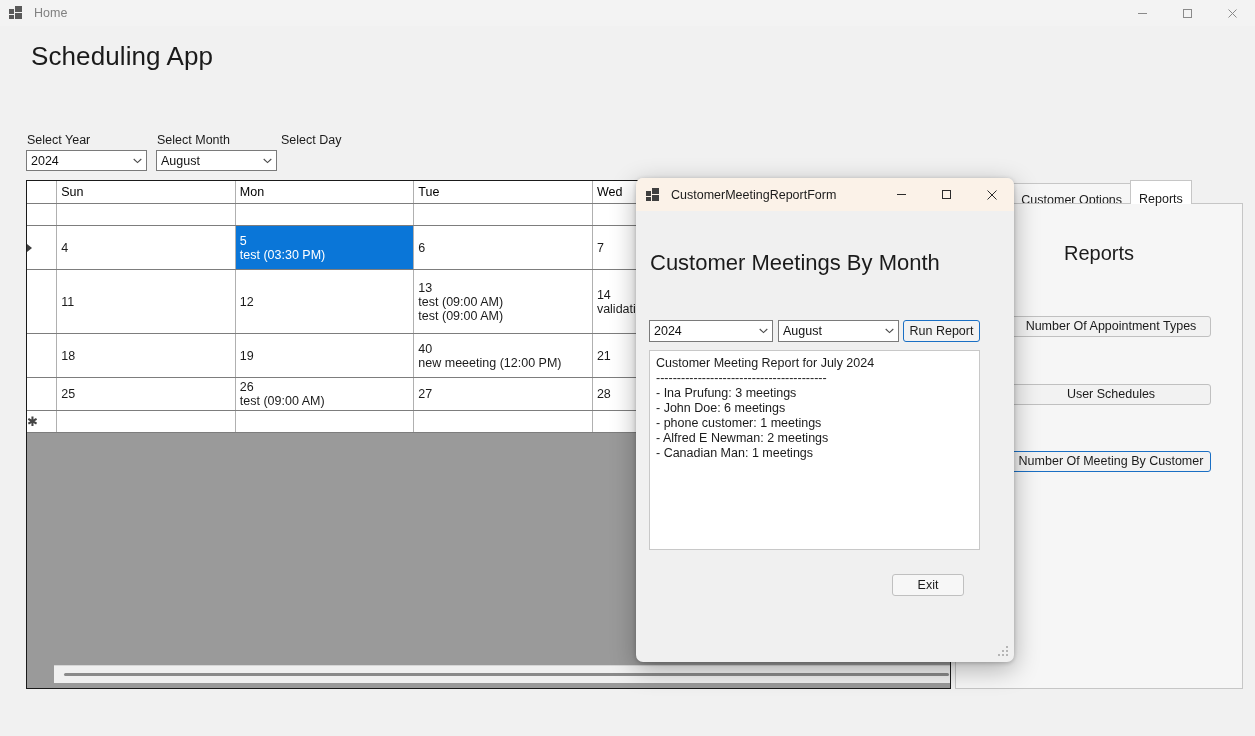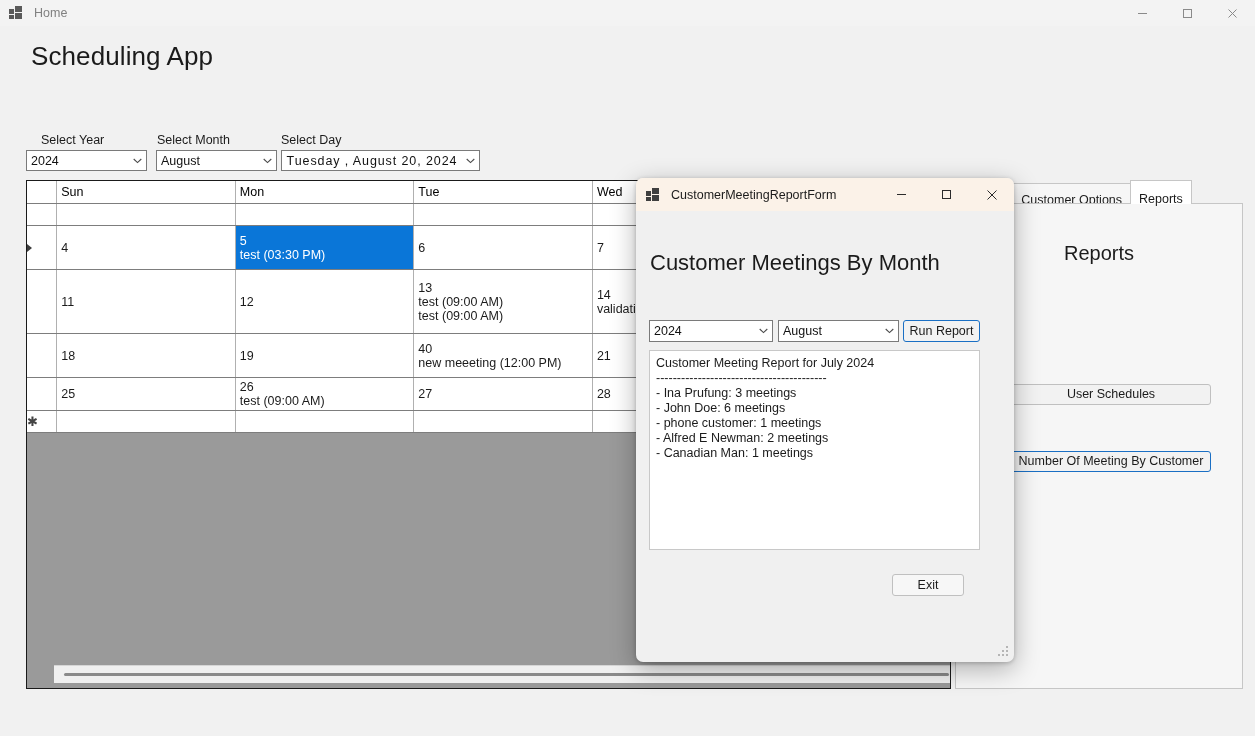--- a/index.html
+++ b/index.html
@@ -100,21 +100,21 @@
     overflow: hidden;
   }
   .combo .caret {
     width: 17px;
     display: flex;
     align-items: center;
     justify-content: center;
     color: #4c4c4c;
     flex: none;
   }
-  #sel-year-label  { left: 27px;  top: 133px; margin-left: 14px; }
+  #sel-year-label  { left: 27px;  top: 133px; }
   #sel-month-label { left: 157px; top: 133px; }
   #sel-day-label   { left: 281px; top: 133px; }
   #sel-year  { left: 26px;  top: 150px; width: 121px; }
   #sel-month { left: 156px; top: 150px; width: 121px; }
   #sel-day   { left: 281px; top: 150px; width: 199px; }
   #sel-day .combo-text {
     text-align: center;
     padding-left: 0;
     letter-spacing: 0.9px;
   }
@@ -440,28 +440,20 @@
   <div class="combo" id="sel-month">
     <span class="combo-text">August</span>
     <span class="caret">
       <svg width="9" height="6" viewBox="0 0 9 6">
           <polyline points="0.7,1 4.5,4.6 8.3,1" fill="none" stroke="currentColor" stroke-width="1.1"></polyline>
         </svg>
     </span>
   </div>
 
   <div class="field-label" id="sel-day-label">Select Day</div>
-  <div class="combo" id="sel-day">
-    <span class="combo-text">Tuesday ,  August  20, 2024</span>
-    <span class="caret">
-      <svg width="9" height="6" viewBox="0 0 9 6">
-          <polyline points="0.7,1 4.5,4.6 8.3,1" fill="none" stroke="currentColor" stroke-width="1.1"></polyline>
-        </svg>
-    </span>
-  </div>
 
   <div id="calendar-grid">
     <table id="grid-table">
       <colgroup>
         <col style="width:22px">
           <col style="width:132px">
           <col style="width:132px">
         <col style="width:132px">
           <col style="width:132px">
           <col style="width:132px">
@@ -583,20 +575,21 @@
   </div>
 
   <div id="tab-panel">
     <div id="tab-strip">
         <div class="tab">Optons</div>
         <div class="tab">Customer Options</div>
         <div class="tab active">Reports</div>
       </div>
     <div id="tab-body">
       <div id="reports-heading">Reports</div>
+      <div class="report-btn" id="rbtn-0">Number Of Appointment Types</div>
       <div class="report-btn focused" id="rbtn-2">Number Of Meeting By Customer</div>
       <div class="report-btn" id="rbtn-1">User Schedules</div>
     </div>
   </div>
 
   <div id="dialog">
     <div id="dialog-titlebar">
       <div id="dialog-icon">
         <span class="sq sq1"></span>
           <span class="sq sq2"></span>

